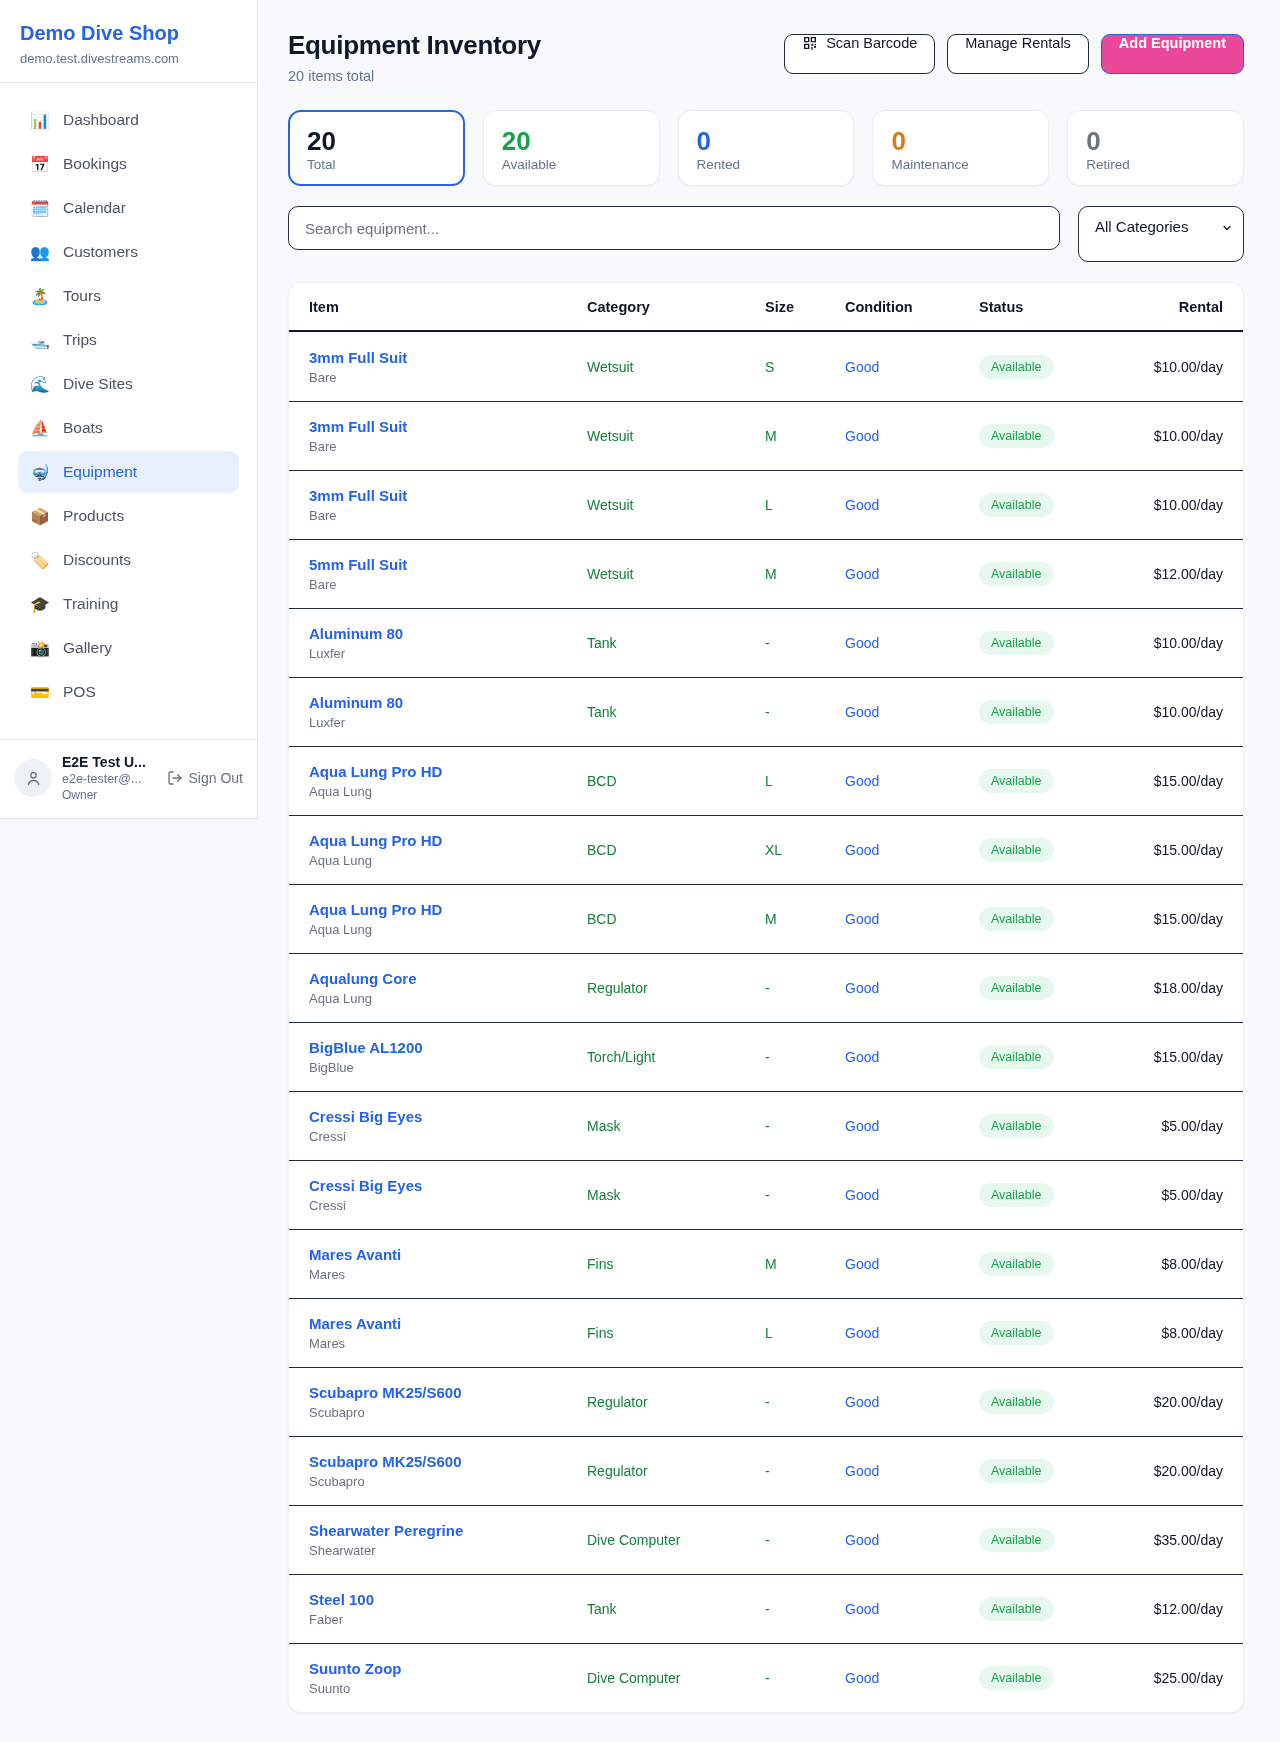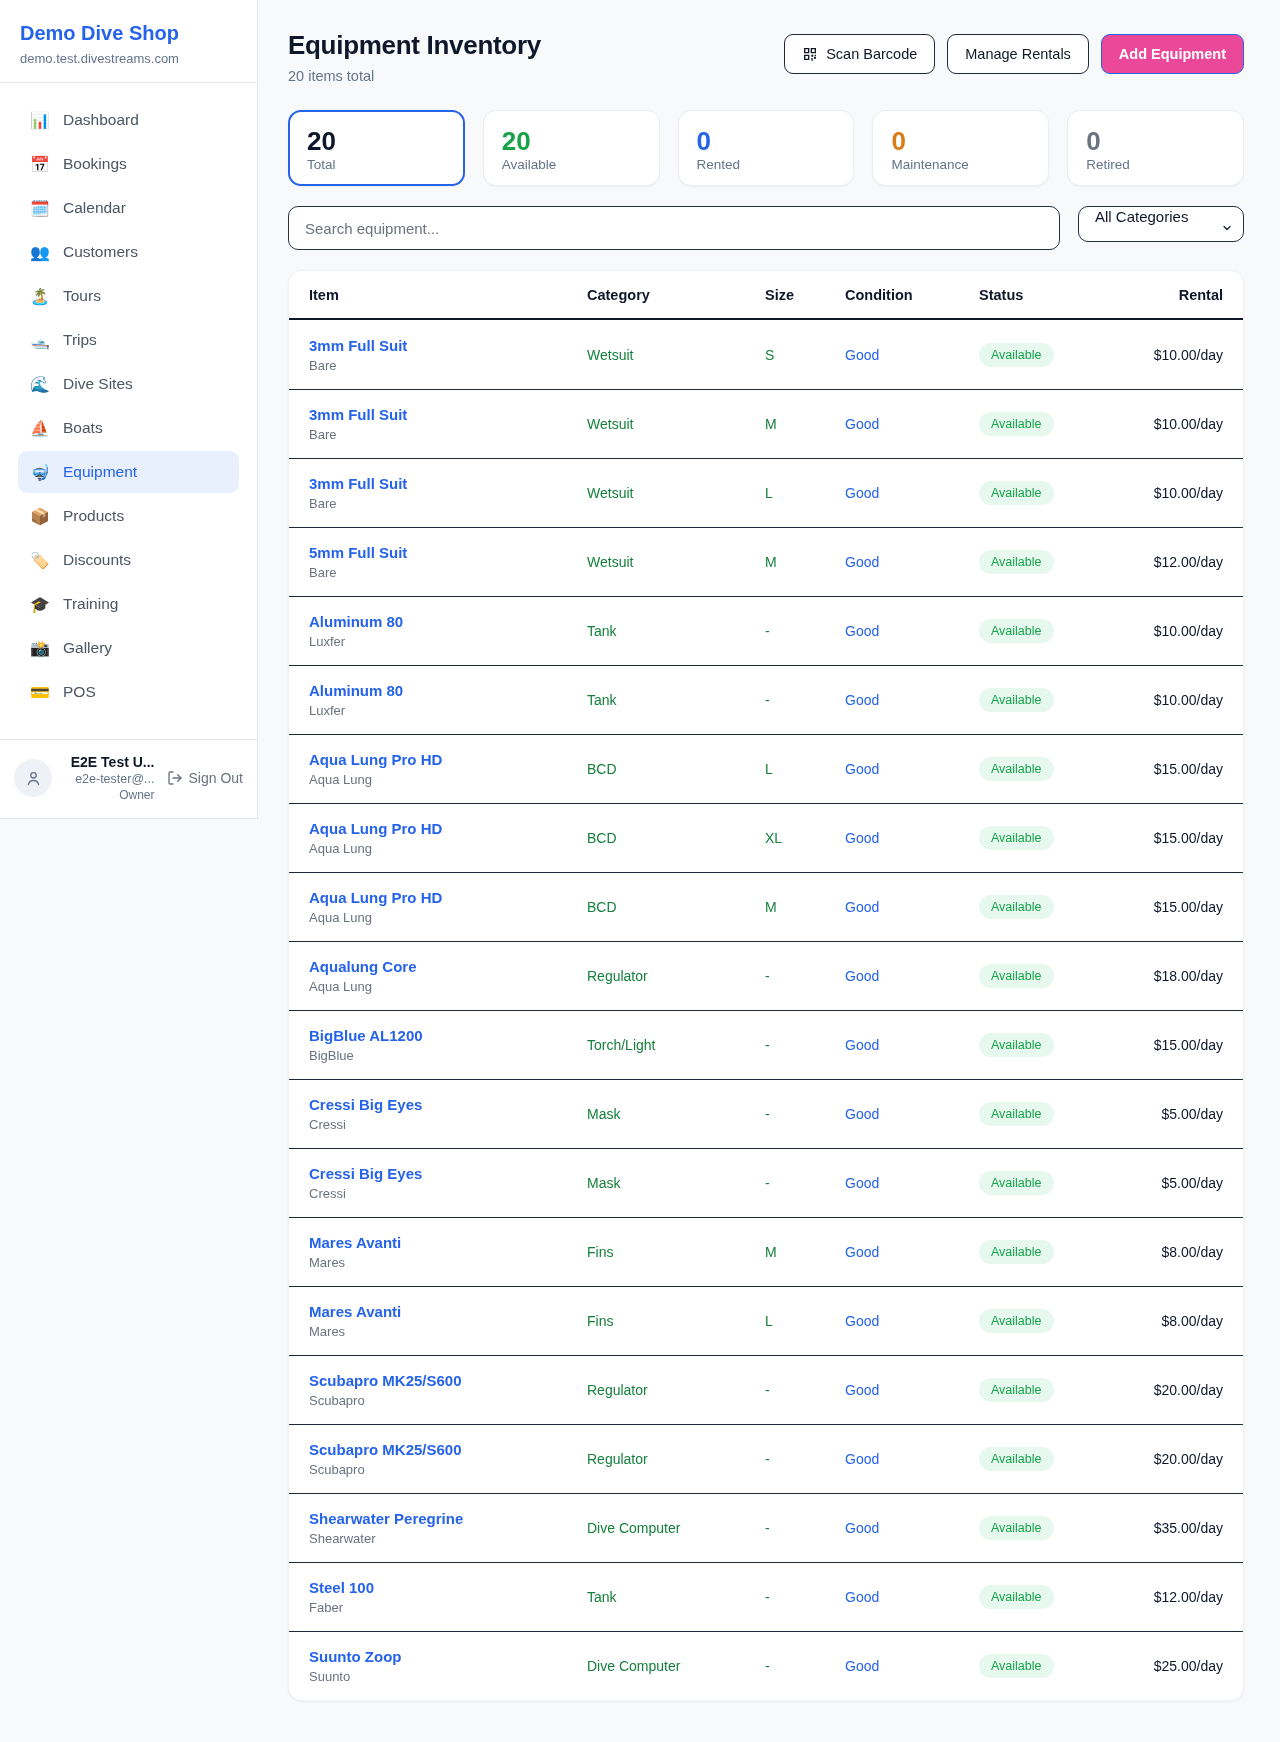--- a/index.html
+++ b/index.html
@@ -28,37 +28,37 @@
   .nav-item.active { background:#e8effd; color:#2563eb; }
   .nav-icon { font-size:16px; width:20px; text-align:center; }
   .user-box {
     margin-top:14px; border-top:1px solid #e5e7eb;
     padding:14px 14px 16px 14px; display:flex; align-items:center; gap:10px;
   }
   .avatar {
     width:38px; height:38px; border-radius:50%; background:#eef1f5; flex:0 0 38px;
     display:flex; align-items:center; justify-content:center;
   }
-  .user-meta { min-width:0; flex:1;text-align:right; }
+  .user-meta { min-width:0; flex:1; }
   .user-name { font-size:14px; font-weight:700; color:#0f172a; white-space:nowrap; }
   .user-email { font-size:12.5px; color:#64748b; margin-top:2px; white-space:nowrap; }
   .user-role { font-size:12px; color:#64748b; margin-top:2px; }
   .signout {
     display:flex; align-items:center; gap:6px; color:#6b7280; font-size:14px;
     cursor:pointer; white-space:nowrap; padding-left:2px;
   }
 
   
   .main { flex:1; padding:30px 36px 0 30px; }
   .page-head { display:flex; justify-content:space-between; align-items:flex-start; }
   .page-title { font-size:26px; font-weight:700; color:#0f172a; letter-spacing:-0.3px; }
   .page-sub { margin-top:7px; color:#64748b; font-size:14.5px; }
   .head-actions { display:flex; gap:12px; align-items:center; margin-top:4px; }
   .btn {
-    display:inline-flex; align-items:center; gap:8px; height:40px; padding:0 17px;
+    display:inline-flex; align-items:flex-start; gap:8px; height:40px; padding:0 17px;
     border-radius:9px; font-size:14.5px; font-weight:500; cursor:pointer;
     font-family:"Liberation Sans", sans-serif;
   }
   .btn.outline { background:#ffffff; border:1px solid #1f2937; color:#111827; }
   .btn.primary { background:#ec4899; border:1px solid #2563eb; color:#ffffff; font-weight:600; }
 
   
   .stats { display:grid; grid-template-columns:repeat(5,1fr); gap:18px; margin-top:26px; }
   .stat-card {
     background:#ffffff; border:1px solid #eceef1; border-radius:13px;
@@ -71,21 +71,21 @@
   
   .filter-row { display:flex; gap:18px; margin-top:20px; }
   .search {
     flex:1; height:44px; border:1px solid #273142; border-radius:10px; background:#ffffff;
     padding:0 16px; font-size:15px; color:#0f172a; outline:none;
     font-family:"Liberation Sans", sans-serif;
   }
   .search::placeholder { color:#6b7280; }
   .select-wrap { position:relative; width:166px; flex:0 0 166px; }
   .cat {
-    width:100%; height:36px; border:1px solid #273142; border-radius:10px; background:#ffffff;
+    width:100%; height:56px; border:1px solid #273142; border-radius:10px; background:#ffffff;
     font-size:15px; color:#0f172a; padding:0 30px 16px 16px; appearance:none; -webkit-appearance:none;
     cursor:pointer; font-family:"Liberation Sans", sans-serif;
   }
   .chev { position:absolute; right:11px; top:14px; pointer-events:none; color:#111827; }
 
   
   .table-card {
     margin-top:20px; background:#ffffff; border-radius:13px;
     box-shadow:0 1px 2px rgba(16,24,40,.05); overflow:hidden; border:1px solid #f0f1f3;
   }

